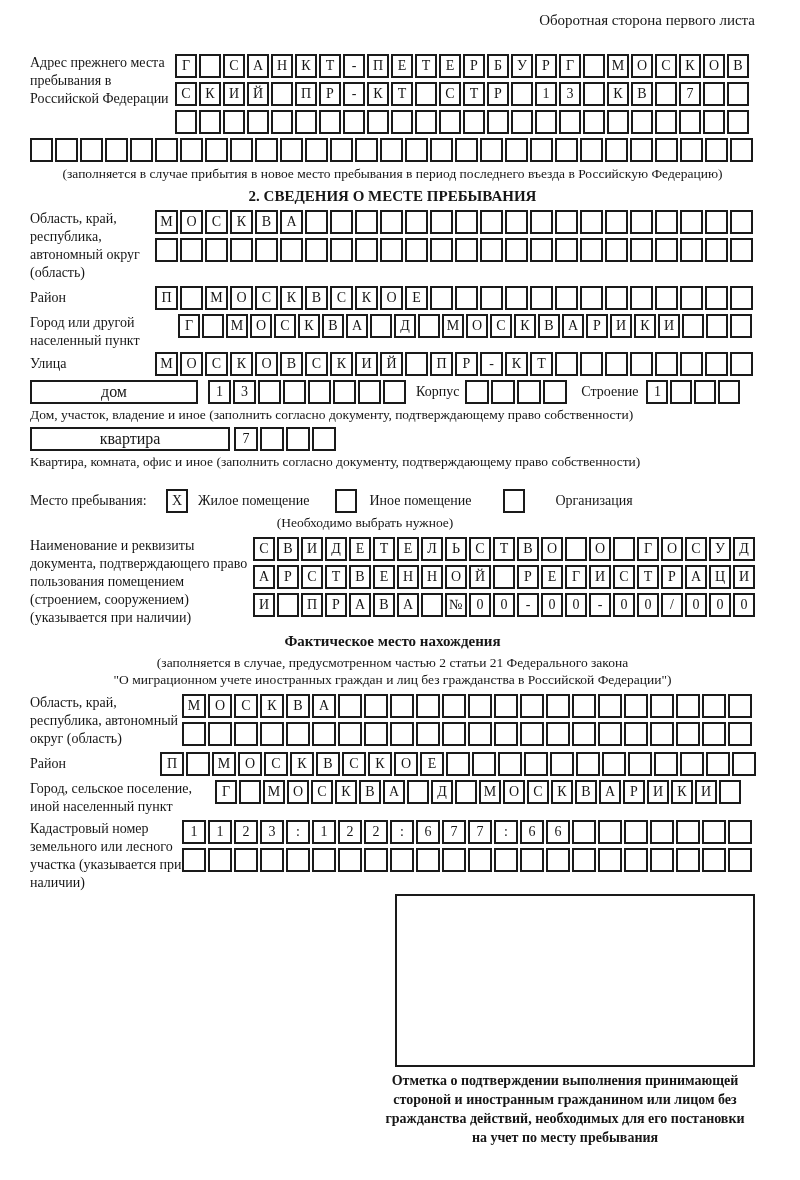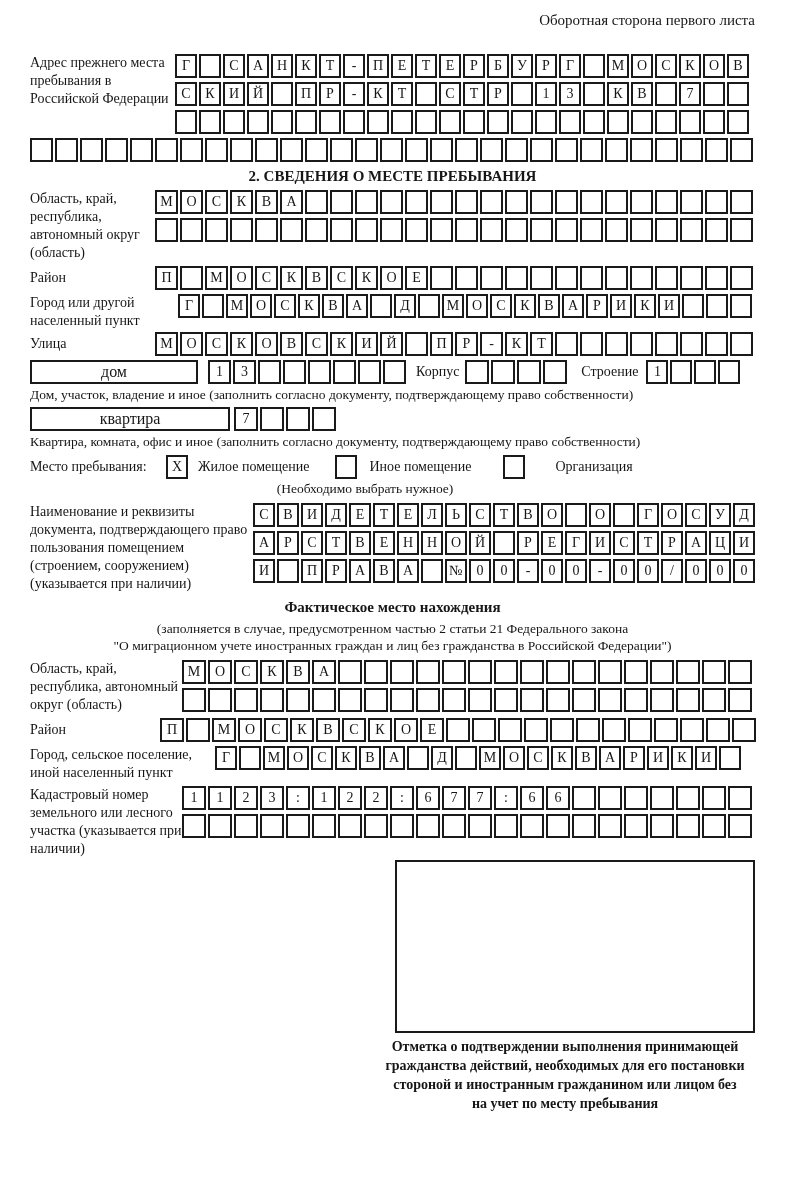--- a/index.html
+++ b/index.html
@@ -35,20 +35,21 @@
 
   <div class="frow" style="margin-top:24px">
     <div class="flabel" style="width:145px">Адрес прежнего места пребывания в Российской Федерации</div>
     <div class="rows">
       <div class="boxrow"><span class="cell">Г</span><span class="cell"></span><span class="cell">С</span><span class="cell">А</span><span class="cell">Н</span><span class="cell">К</span><span class="cell">Т</span><span class="cell">-</span><span class="cell">П</span><span class="cell">Е</span><span class="cell">Т</span><span class="cell">Е</span><span class="cell">Р</span><span class="cell">Б</span><span class="cell">У</span><span class="cell">Р</span><span class="cell">Г</span><span class="cell"></span><span class="cell">М</span><span class="cell">О</span><span class="cell">С</span><span class="cell">К</span><span class="cell">О</span><span class="cell">В</span></div>
       <div class="boxrow"><span class="cell">С</span><span class="cell">К</span><span class="cell">И</span><span class="cell">Й</span><span class="cell"></span><span class="cell">П</span><span class="cell">Р</span><span class="cell">-</span><span class="cell">К</span><span class="cell">Т</span><span class="cell"></span><span class="cell">С</span><span class="cell">Т</span><span class="cell">Р</span><span class="cell"></span><span class="cell">1</span><span class="cell">3</span><span class="cell"></span><span class="cell">К</span><span class="cell">В</span><span class="cell"></span><span class="cell">7</span><span class="cell"></span><span class="cell"></span></div>
       <div class="boxrow"><span class="cell"></span><span class="cell"></span><span class="cell"></span><span class="cell"></span><span class="cell"></span><span class="cell"></span><span class="cell"></span><span class="cell"></span><span class="cell"></span><span class="cell"></span><span class="cell"></span><span class="cell"></span><span class="cell"></span><span class="cell"></span><span class="cell"></span><span class="cell"></span><span class="cell"></span><span class="cell"></span><span class="cell"></span><span class="cell"></span><span class="cell"></span><span class="cell"></span><span class="cell"></span><span class="cell"></span></div>
     </div>
   </div>
   <div class="boxrow p25" style="margin-top:4px"><span class="cell"></span><span class="cell"></span><span class="cell"></span><span class="cell"></span><span class="cell"></span><span class="cell"></span><span class="cell"></span><span class="cell"></span><span class="cell"></span><span class="cell"></span><span class="cell"></span><span class="cell"></span><span class="cell"></span><span class="cell"></span><span class="cell"></span><span class="cell"></span><span class="cell"></span><span class="cell"></span><span class="cell"></span><span class="cell"></span><span class="cell"></span><span class="cell"></span><span class="cell"></span><span class="cell"></span><span class="cell"></span><span class="cell"></span><span class="cell"></span><span class="cell"></span><span class="cell"></span></div>
+  <div class="note center" style="margin-top:4px">(заполняется в случае прибытия в новое место пребывания в период последнего въезда в Российскую Федерацию)</div>
 
   <div class="sect-title" style="margin-top:6px">2. СВЕДЕНИЯ О МЕСТЕ ПРЕБЫВАНИЯ</div>
 
   <div class="frow" style="margin-top:5px">
     <div class="flabel" style="width:125px">Область, край, республика, автономный округ (область)</div>
     <div class="rows">
       <div class="boxrow p25"><span class="cell">М</span><span class="cell">О</span><span class="cell">С</span><span class="cell">К</span><span class="cell">В</span><span class="cell">А</span><span class="cell"></span><span class="cell"></span><span class="cell"></span><span class="cell"></span><span class="cell"></span><span class="cell"></span><span class="cell"></span><span class="cell"></span><span class="cell"></span><span class="cell"></span><span class="cell"></span><span class="cell"></span><span class="cell"></span><span class="cell"></span><span class="cell"></span><span class="cell"></span><span class="cell"></span><span class="cell"></span></div>
       <div class="boxrow p25"><span class="cell"></span><span class="cell"></span><span class="cell"></span><span class="cell"></span><span class="cell"></span><span class="cell"></span><span class="cell"></span><span class="cell"></span><span class="cell"></span><span class="cell"></span><span class="cell"></span><span class="cell"></span><span class="cell"></span><span class="cell"></span><span class="cell"></span><span class="cell"></span><span class="cell"></span><span class="cell"></span><span class="cell"></span><span class="cell"></span><span class="cell"></span><span class="cell"></span><span class="cell"></span><span class="cell"></span></div>
     </div>
   </div>
@@ -77,21 +78,21 @@
     <div class="boxrow"><span class="cell">1</span><span class="cell"></span><span class="cell"></span><span class="cell"></span></div>
   </div>
   <div class="note" style="margin-top:3px">Дом, участок, владение и иное (заполнить согласно документу, подтверждающему право собственности)</div>
 
   <div class="frow" style="margin-top:4px">
     <div class="widebox" style="width:200px;margin-right:4px">квартира</div>
     <div class="boxrow p26"><span class="cell">7</span><span class="cell"></span><span class="cell"></span><span class="cell"></span></div>
   </div>
   <div class="note" style="margin-top:3px">Квартира, комната, офис и иное (заполнить согласно документу, подтверждающему право собственности)</div>
 
-  <div class="frow" style="margin-top:5px">
+  <div class="frow" style="margin-top:19px">
     <span class="flabel" style="width:136px;line-height:24px">Место пребывания:</span>
     <span class="cell">X</span>
     <span class="opt" style="margin:0 26px 0 8px">Жилое помещение</span>
     <span class="cell"></span>
     <span class="opt" style="margin:0 32px 0 10px">Иное помещение</span>
     <span class="cell"></span>
     <span class="opt" style="margin-left:28px">Организация</span>
   </div>
   <div class="note" style="margin-top:2px;margin-left:150px;width:370px;text-align:center">(Необходимо выбрать нужное)</div>
 
@@ -130,18 +131,18 @@
     <div class="flabel" style="width:152px">Кадастровый номер земельного или лесного участка (указывается при наличии)</div>
     <div class="rows">
       <div class="boxrow p26"><span class="cell">1</span><span class="cell">1</span><span class="cell">2</span><span class="cell">3</span><span class="cell">:</span><span class="cell">1</span><span class="cell">2</span><span class="cell">2</span><span class="cell">:</span><span class="cell">6</span><span class="cell">7</span><span class="cell">7</span><span class="cell">:</span><span class="cell">6</span><span class="cell">6</span><span class="cell"></span><span class="cell"></span><span class="cell"></span><span class="cell"></span><span class="cell"></span><span class="cell"></span><span class="cell"></span></div>
       <div class="boxrow p26"><span class="cell"></span><span class="cell"></span><span class="cell"></span><span class="cell"></span><span class="cell"></span><span class="cell"></span><span class="cell"></span><span class="cell"></span><span class="cell"></span><span class="cell"></span><span class="cell"></span><span class="cell"></span><span class="cell"></span><span class="cell"></span><span class="cell"></span><span class="cell"></span><span class="cell"></span><span class="cell"></span><span class="cell"></span><span class="cell"></span><span class="cell"></span><span class="cell"></span></div>
     </div>
   </div>
 
   <div class="stamp-box" style="margin-top:2px"></div>
   <div class="stamp-note" style="margin-top:4px">
     <div>Отметка о подтверждении выполнения принимающей</div>
+    <div>стороной и иностранным гражданином или лицом без</div>
     <div>гражданства действий, необходимых для его постановки</div>
-    <div>стороной и иностранным гражданином или лицом без</div>
     <div>на учет по месту пребывания</div>
   </div>
 
 </div>
 
 </body></html>

